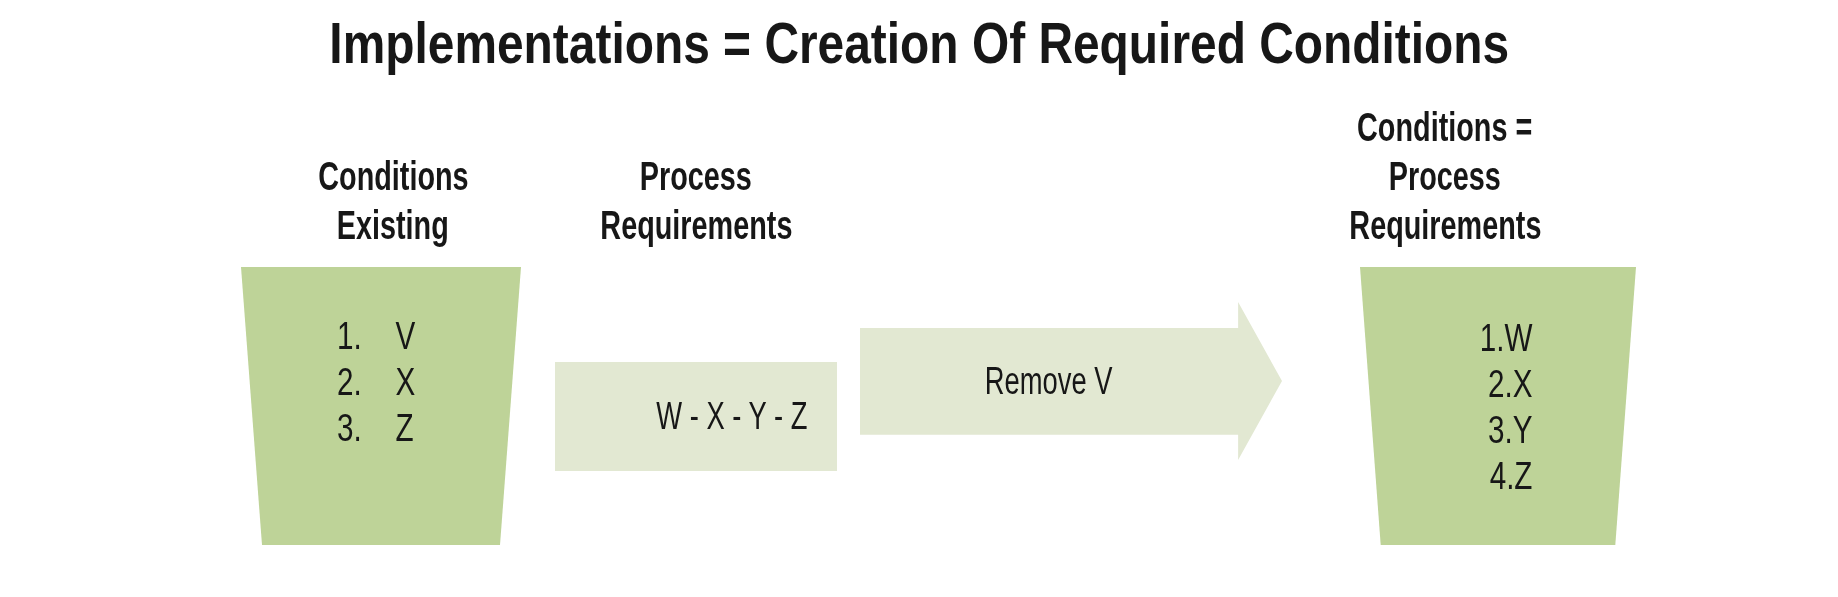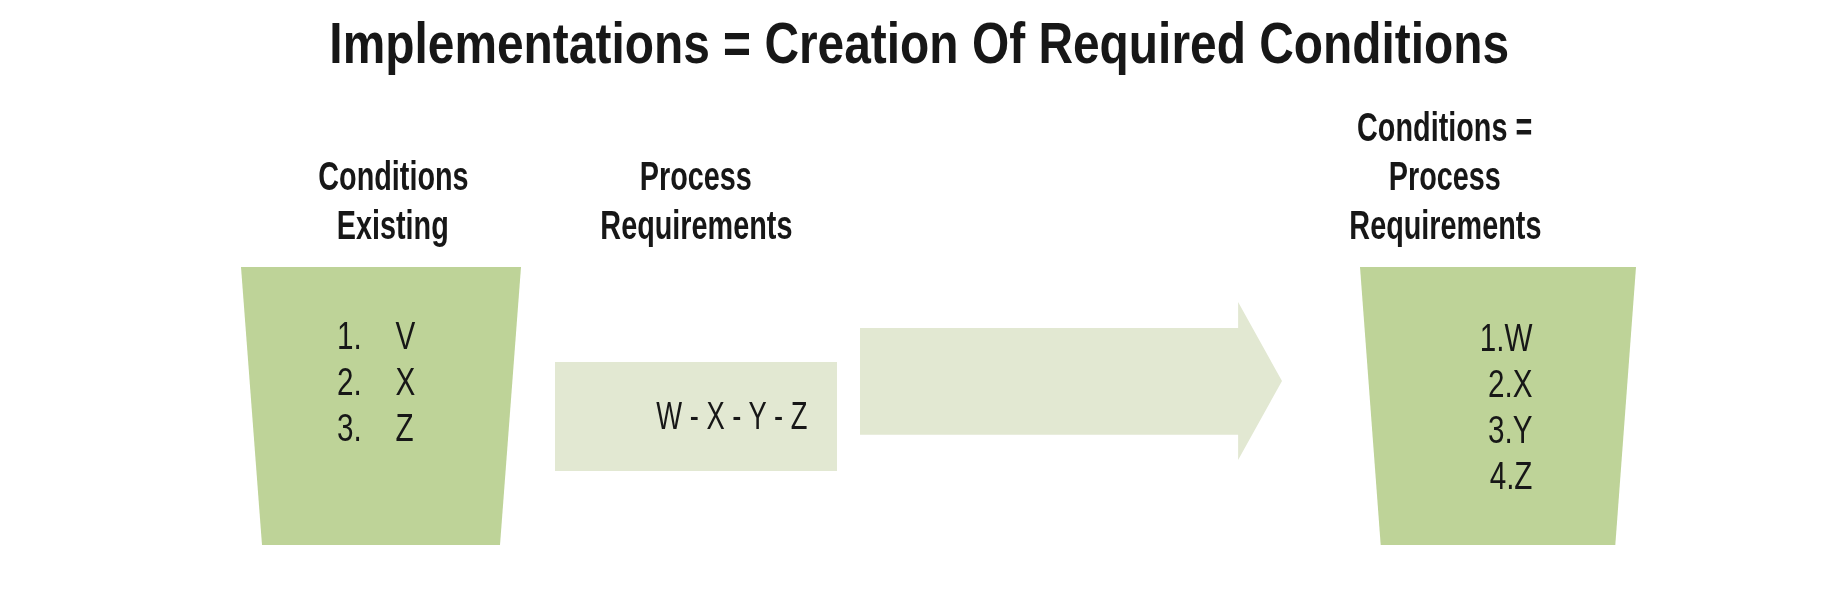--- a/index.html
+++ b/index.html
@@ -116,20 +116,21 @@
       </span>
     </div>
   </div>
 
   <div class="rect">
     <span class="cx">W - X - Y - Z</span>
   </div>
 
   <div class="arrow">
     <div class="arrow-text">
+      <span class="hline"><span class="cx">Remove V</span></span>
     </div>
   </div>
 
   <div class="trap trap-right">
     <div class="list list-right">
       <span class="lrow">
         <span class="num">1.</span><span class="val">W</span>
       </span>
       <span class="lrow">
         <span class="num">2.</span><span class="val">X</span>

